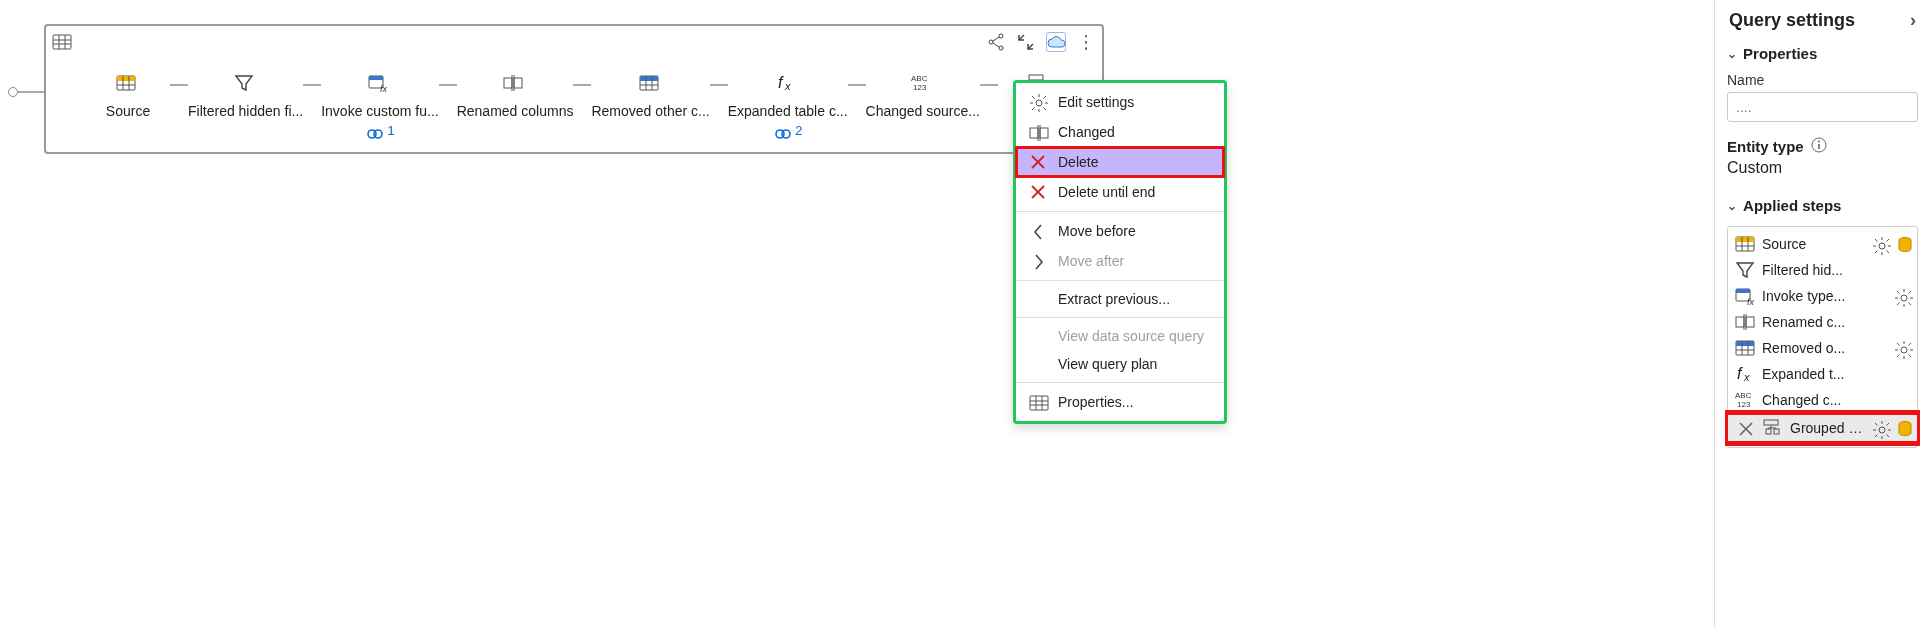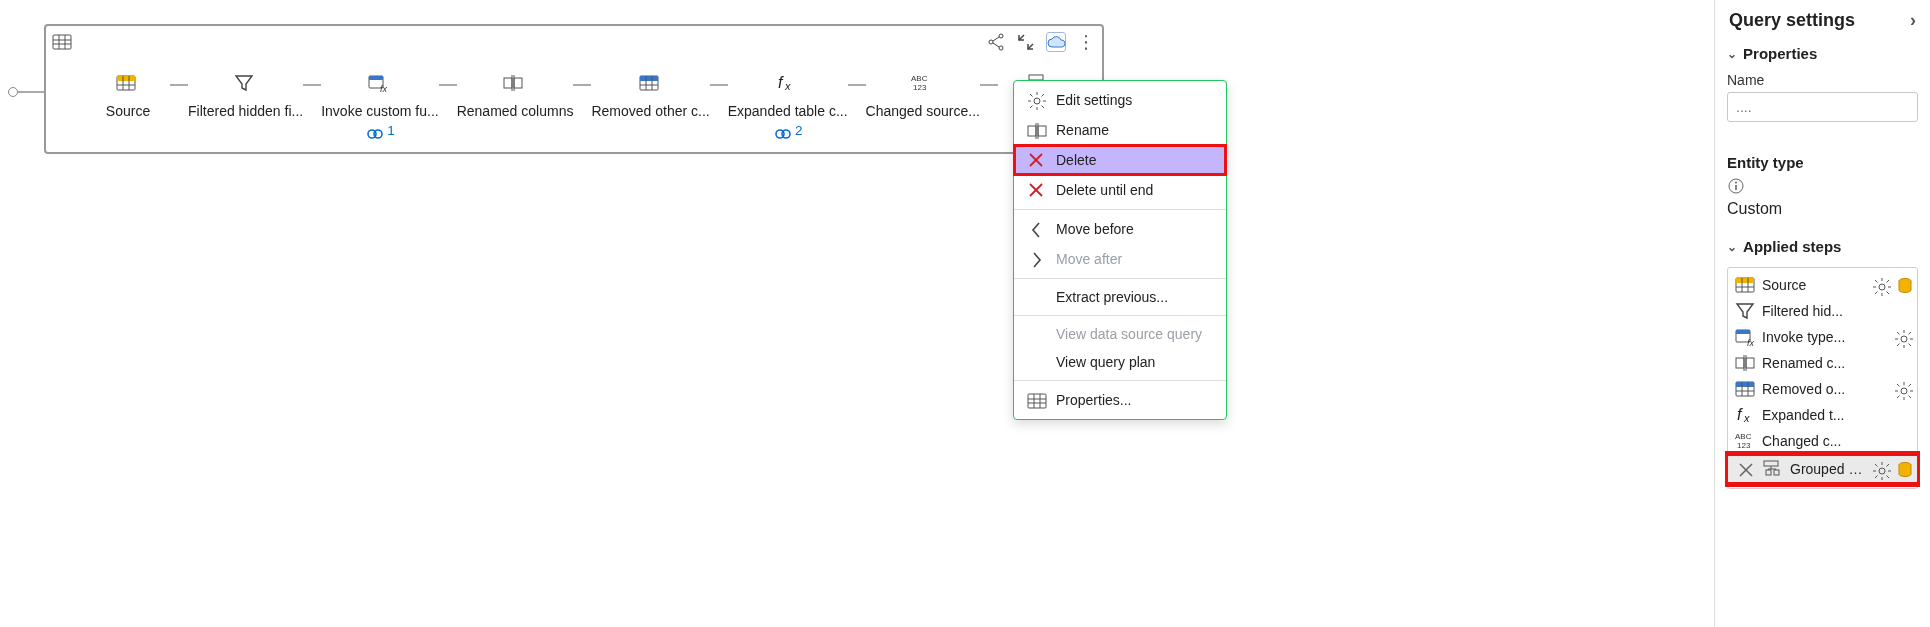--- a/index.html
+++ b/index.html
@@ -18,38 +18,38 @@
   .step .icon { width:28px; height:28px; display:flex; align-items:center;justify-content:center; }
   .step .label { font-size:14px; color:#222; margin-top:5px; max-width:128px; white-space:nowrap; overflow:hidden; text-overflow:ellipsis; text-align:center;}
   .step .badge { margin-top:4px; font-size:13.5px; color:#0a6dd6; display:flex; align-items:center; gap:4px;}
   .connector { height:2px; background:#aaa; flex:0 0 auto; margin-top:14px; width:18px; }
   .conn-right { position:absolute; right:-82px; top:66px; width:62px; height:2px; background:#aaa; }
   .plus-circle { position:absolute; right:-92px; top:56px; width:20px; height:20px; border:1px solid #3b82f6; border-radius:50%; display:flex;align-items:center;justify-content:center;color:#1670d0;font-weight:bold;font-size:16px;}
   .end-line { position:absolute; right:-110px; top:66px; width:16px; height:2px; background:#ccc;}
   .end-circle { position:absolute; right:-120px; top:62px; width:10px; height:10px; border:1px solid #bbb; border-radius:50%;}
 
   
-  .ctxmenu { position:absolute; left:1013px; top:80px; width:214px; background:#fff; border:1px solid #22c55e; border-radius:4px; box-shadow:0 4px 12px rgba(0,0,0,.15); padding:4px 0; }
+  .ctxmenu { position:absolute; left:1013px; top:80px; width:214px; background:#fff; border:3px solid #22c55e; border-radius:4px; box-shadow:0 4px 12px rgba(0,0,0,.15); padding:4px 0; }
   .ctx-item { display:flex; align-items:center; gap:10px; padding:6px 12px; font-size:14px; color:#222; }
   .ctx-item.hover { cursor:pointer; }
   .ctx-item.disabled { color:#9aa0a6; }
   .ctx-item.noicon { padding-left:42px; }
   .ctx-item .mi { width:20px; display:flex; align-items:center; justify-content:center; }
   .ctx-sep { height:1px; background:#ddd; margin:4px 0; }
   .ctx-highlight { outline:3px solid #e11; outline-offset:-2px; background:#c4b5fd; }
 
   
   .panel { position:absolute; right:0; top:0; width:216px; height:627px; border-left:1px solid #ddd; padding:10px 12px 10px 12px; }
   .panel-header { display:flex; align-items:center; justify-content:space-between; font-size:18px; font-weight:600; color:#222; padding:0 2px 8px 2px;}
   .section { margin-top:4px; }
   .section-title { font-size:15px; font-weight:600; color:#222; display:flex; align-items:center; gap:6px; cursor:pointer; padding:2px 0;}
   .section-title .chev { font-size:12px; color:#555;}
   .field-label { font-size:14px; color:#333; margin-top:8px;}
   .text-input { width:100%; height:30px; border:1px solid #c8c8c8; border-radius:3px; margin-top:4px; padding:0 8px; font-size:14px; background:#fff;}
-  .entity-row { display:flex; align-items:flex-start; gap:6px; margin-top:32px; font-size:15px; font-weight:600; color:#222;flex-direction:column;}
+  .entity-row { display:flex; align-items:flex-end; gap:6px; margin-top:14px; font-size:15px; font-weight:600; color:#222;}
   .entity-value { font-size:16px; font-weight:400; color:#222; margin-top:4px;}
 
   .applied-box { border:1px solid #d0d0d0; border-radius:3px; margin-top:10px; padding:4px 0;}
   .ap-step { display:flex; align-items:center; gap:6px; padding:3px 6px; font-size:14px; color:#222; position:relative;}
   .ap-step .ic { width:22px; display:flex;align-items:center;justify-content:center;}
   .ap-step .txt { flex:1; white-space:nowrap; overflow:hidden; text-overflow:ellipsis;}
   .ap-step .gear { width:18px; height:18px; display:flex;align-items:center;justify-content:center; }
   .ap-step .ds { width:16px; height:16px; display:flex;align-items:center;justify-content:center;}
   .ap-step.selected { background:#eaeaea; border-top:2px solid #e11; border-bottom:2px solid #e11; }
   
@@ -297,21 +297,21 @@
         </svg>
       </span>
     <span>Edit settings</span>
   </div>
   <div class="ctx-item hover">
     <span class="mi">
         <svg width="18" height="18">
           <use href="#i-rename"></use>
         </svg>
       </span>
-    <span>Rename</span>
+    <span>Changed</span>
   </div>
   <div class="ctx-item hover ctx-highlight">
     <span class="mi">
         <svg width="18" height="18">
           <use href="#i-x"></use>
         </svg>
       </span>
     <span>Delete</span>
   </div>
   <div class="ctx-item hover">

